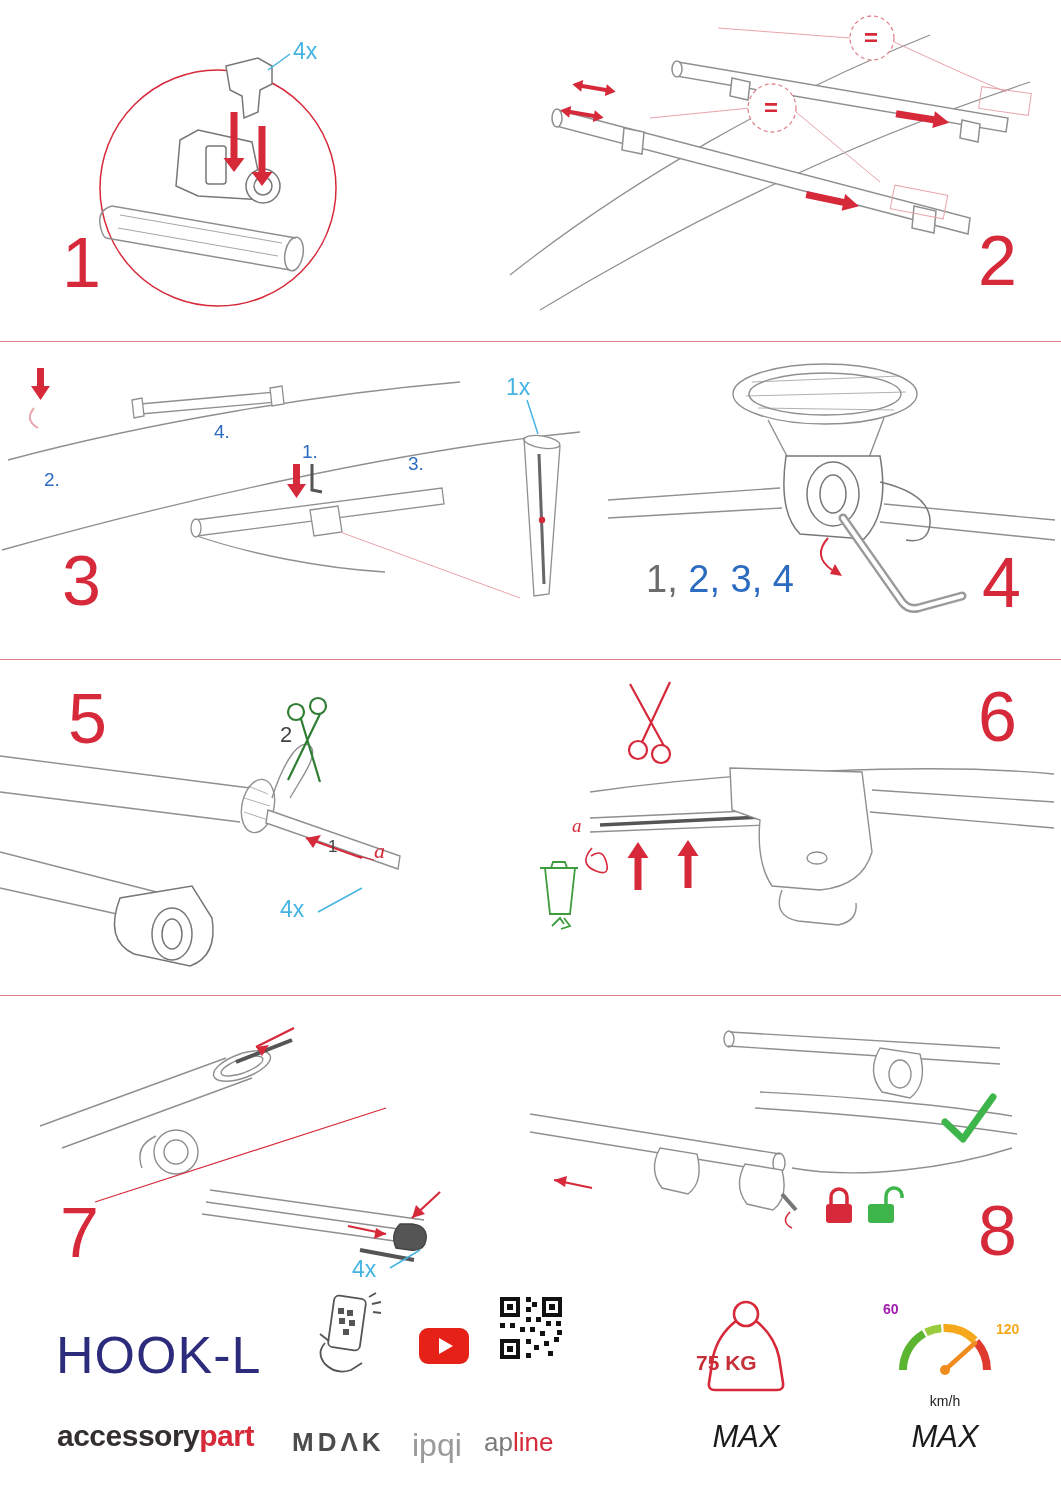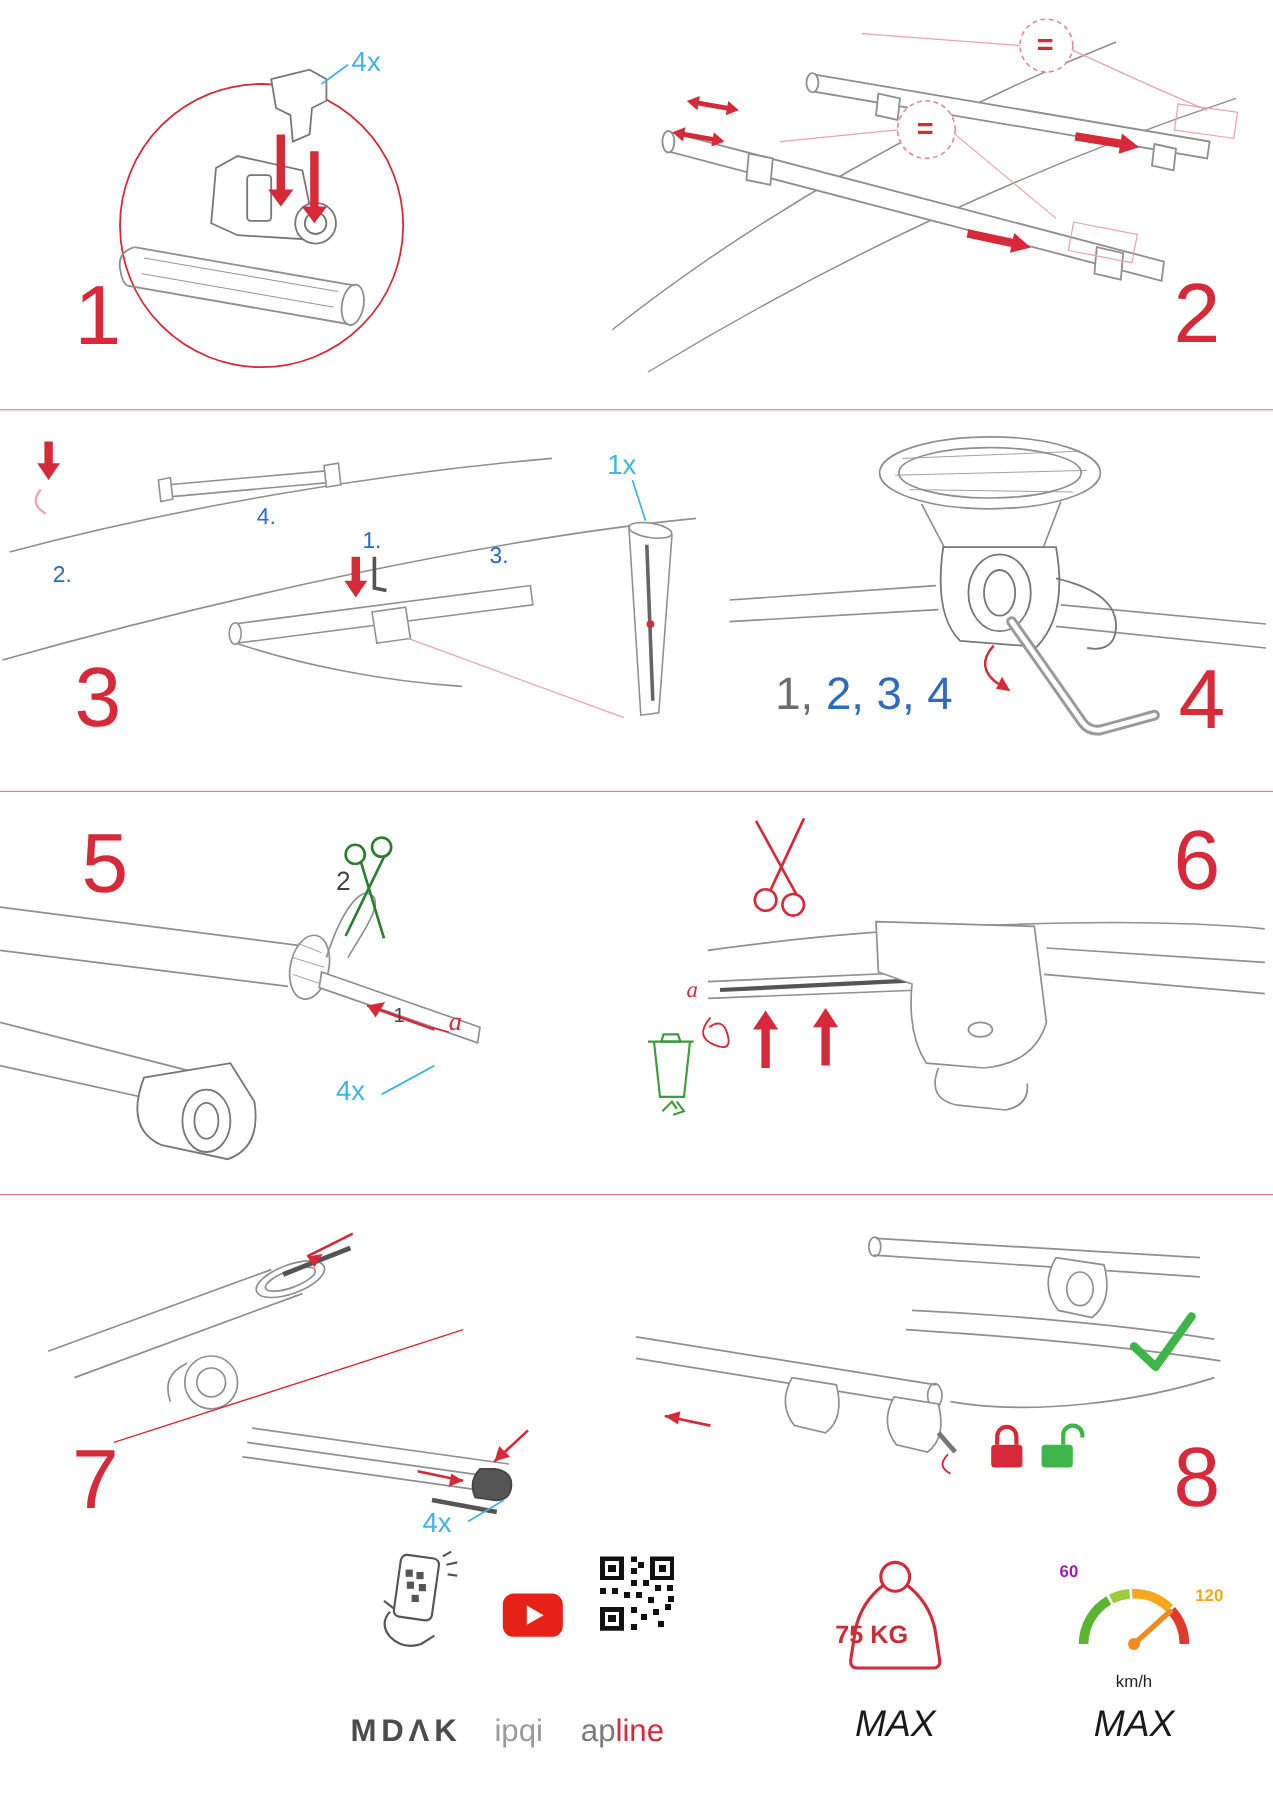--- a/index.html
+++ b/index.html
@@ -18,21 +18,21 @@
   .divider { position:absolute; left:0; width:100%; border-top:1.5px solid #dd8089; }
   .seq { position:absolute; font-size:38px; line-height:1; }
   .seq .done { color:#6d6d6d; }
   .seq .todo { color:#2b6bc0; }
   
   .footer { position:absolute; left:0; top:1291px; width:1061px; height:209px; }
   .product { position:absolute; left:56px; top:34px; font-size:52px; letter-spacing:1px; color:#2d2c7c; font-weight:500; }
   .brand { position:absolute; left:57px; top:128px; font-size:30px; font-weight:700; letter-spacing:-0.5px; color:#332f2f; }
   .brand .red { color:#d6293a; }
   .logo-mdak { position:absolute; left:292px; top:136px; font-size:26px; font-weight:700; letter-spacing:4px; color:#4c4c4c; }
-  .logo-ipqi { position:absolute; left:412px; top:136px; font-size:26px; color:#9a9a9a; }
+  .logo-ipqi { position:absolute; left:412px; top:136px; font-size:32px; color:#9a9a9a; }
   .logo-apline { position:absolute; left:484px; top:136px; font-size:26px; }
   .logo-apline .gray { color:#7a7a7a;margin-top:23px; }
   .logo-apline .red { color:#d6293a; }
   .ficon { position:absolute; display:block; }
   .weight-text { position:absolute; left:696px; top:60px; width:100px; text-align:left; font-size:21px; font-weight:600; color:#c62f38; }
   .max-lbl { position:absolute; top:128px; font-size:31px; color:#1a1a1a; font-weight:500; text-align:center;font-style:italic; }
   .gauge-lo { position:absolute; left:883px; top:10px; font-size:14px; font-weight:700; color:#a21caf; }
   .gauge-hi { position:absolute; left:996px; top:30px; font-size:14px; font-weight:700; color:#f5a81c; }
   .gauge-unit { position:absolute; left:888px; top:102px; width:114px; text-align:center; font-size:14px; color:#222; }
 </style>
@@ -315,20 +315,22 @@
       </g>
       <g>
         <path d="M356,208 v-7 a8,8 0 0 1 16,-2 v3" stroke="#3db54a" stroke-width="3.5" fill="none"></path>
         <rect x="338" y="208" width="26" height="19" rx="3" fill="#3db54a"></rect>
       </g>
     </svg>
     <div class="num" style="left:448px;top:200px;">8</div>
   </div>
 
   <div class="footer">
+    <div class="product">HOOK-L</div>
+    <div class="brand"><span>accessory</span><span class="red">part</span></div>
 
     <svg class="ficon" style="left:305px;top:0;" width="84" height="88" viewBox="0 0 84 88">
       <g stroke="#555" fill="none" stroke-width="1.8">
         <rect x="26" y="6" width="32" height="52" rx="5" transform="rotate(8 42 32)"></rect>
         <path d="M20,52 q-9,10 0,21 q11,11 26,6 l11,-7"></path>
         <path d="M15,43 l9,7"></path>
         <path d="M64,6 l7,-4 M67,13 l9,-2 M68,21 l8,1"></path>
       </g>
       <g fill="#555">
         <rect x="33" y="17" width="6" height="6"></rect>

